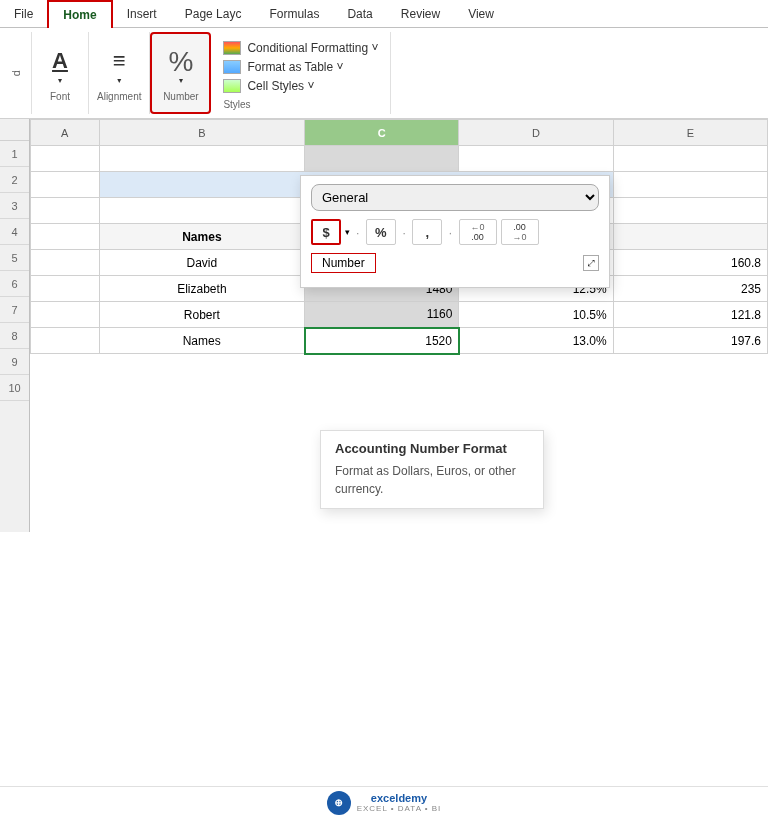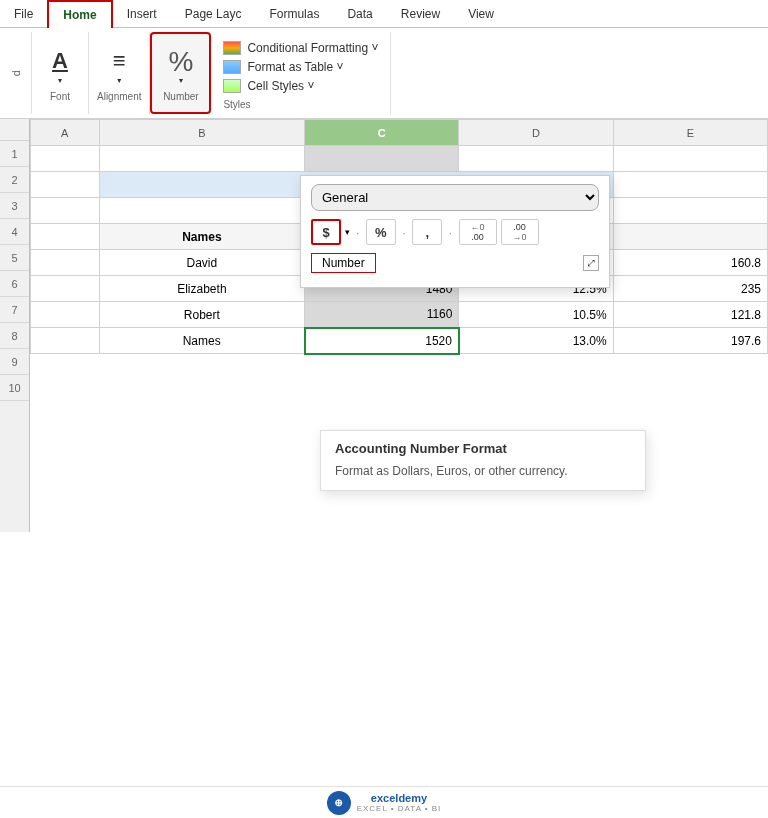--- a/index.html
+++ b/index.html
@@ -151,21 +151,21 @@
       justify-content: center;
       font-size: 9px;
       cursor: pointer;
     }
 
     
     .tooltip-popup {
       position: absolute;
       top: 430px;
       left: 320px;
-      width: 326px;
+      width: 224px;
       background: #fff;
       border: 1px solid #ddd;
       box-shadow: 2px 4px 12px rgba(0,0,0,0.12);
       padding: 10px 14px;
       z-index: 200;
     }
     .tooltip-title { font-size: 13px; font-weight: bold; color: #333; margin-bottom: 6px; }
     .tooltip-desc { font-size: 12px; color: #555; line-height: 1.5; }
 
     

